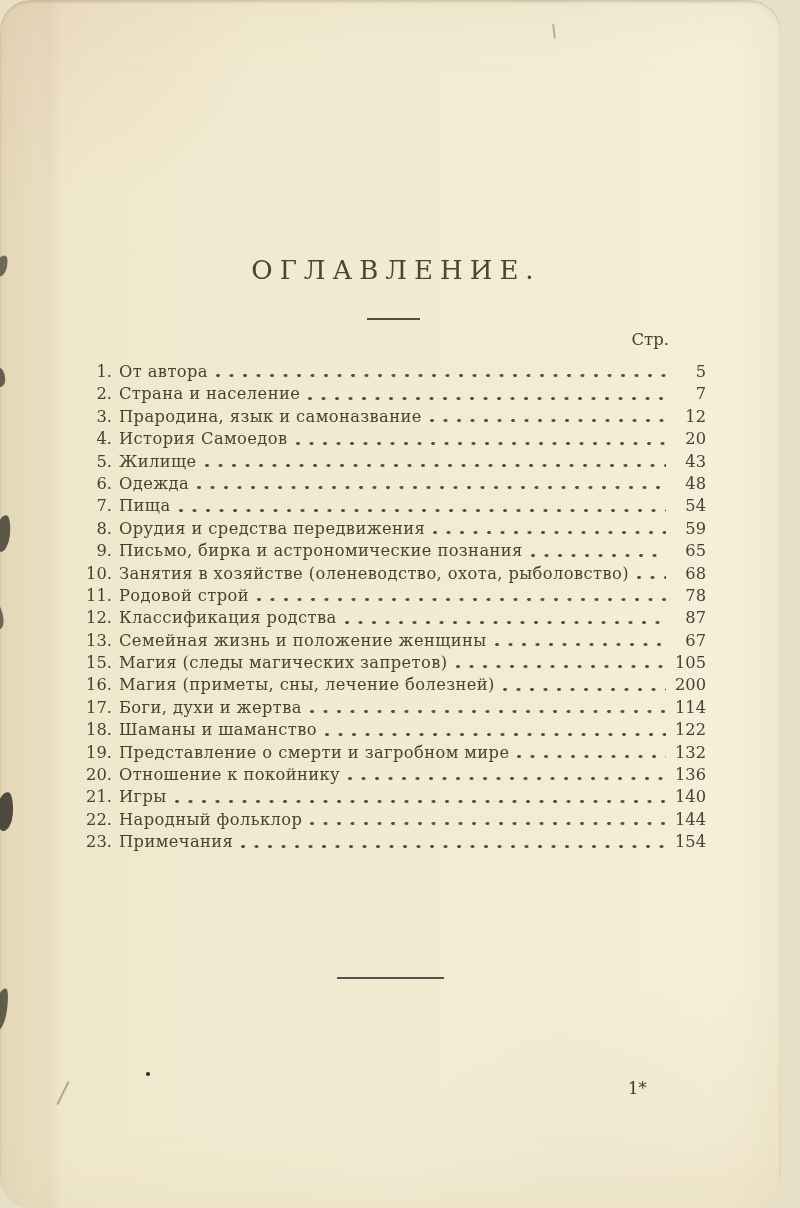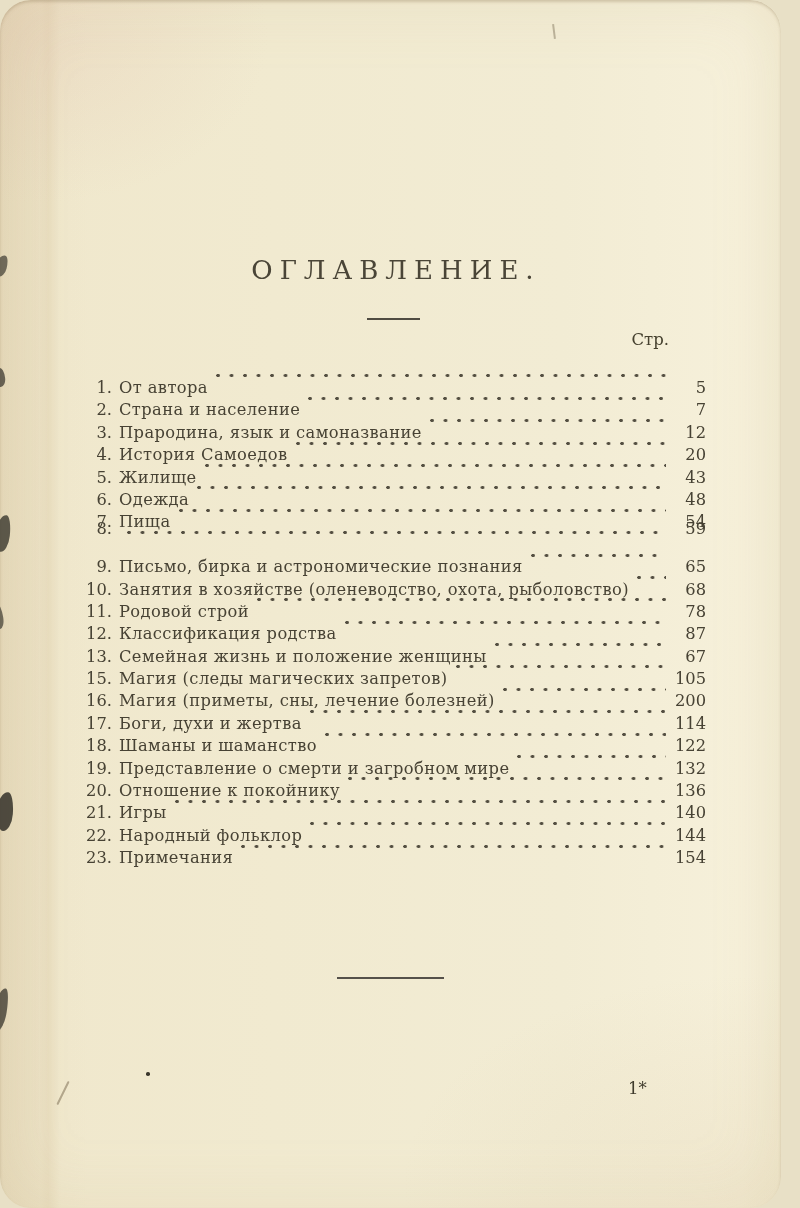--- a/index.html
+++ b/index.html
@@ -44,21 +44,21 @@
   }
   .row {
     display: flex; align-items: baseline;
     height: 22.4px; line-height: 22.4px;
     font-size: 16.3px;
     white-space: nowrap;
   }
   .num {
     flex: 0 0 30px; text-align: right; margin-right: 7px;
   }
-  .ttl { flex: 0 0 auto; letter-spacing: 0.4px; margin-top: 16px; }
+  .ttl { flex: 0 0 auto; letter-spacing: 0.4px; }
   .leader {
     flex: 1 1 auto;
     align-self: flex-end;
     height: 7px; margin: 0 2px 4px 8px;
     background-image: radial-gradient(circle at 2px 3.5px, rgba(62,57,45,0.88) 1.55px, transparent 1.95px);
     background-size: 13.5px 7px;
     background-repeat: repeat-x;
   }
   .pg {
     flex: 0 0 38px; text-align: right;
@@ -162,20 +162,21 @@
 
   <div class="row">
     <span class="num">7.</span>
     <span class="ttl">Пища</span>
     <span class="leader"></span>
     <span class="pg">54</span>
   </div>
 
   <div class="row">
     <span class="num">8.</span>
+    <span class="ttl">Орудия и средства передвижения</span>
     <span class="leader"></span>
     <span class="pg">59</span>
   </div>
 
   <div class="row">
     <span class="num">9.</span>
     <span class="ttl">Письмо, бирка и астрономические познания</span>
     <span class="leader"></span>
     <span class="pg">65</span>
   </div>

